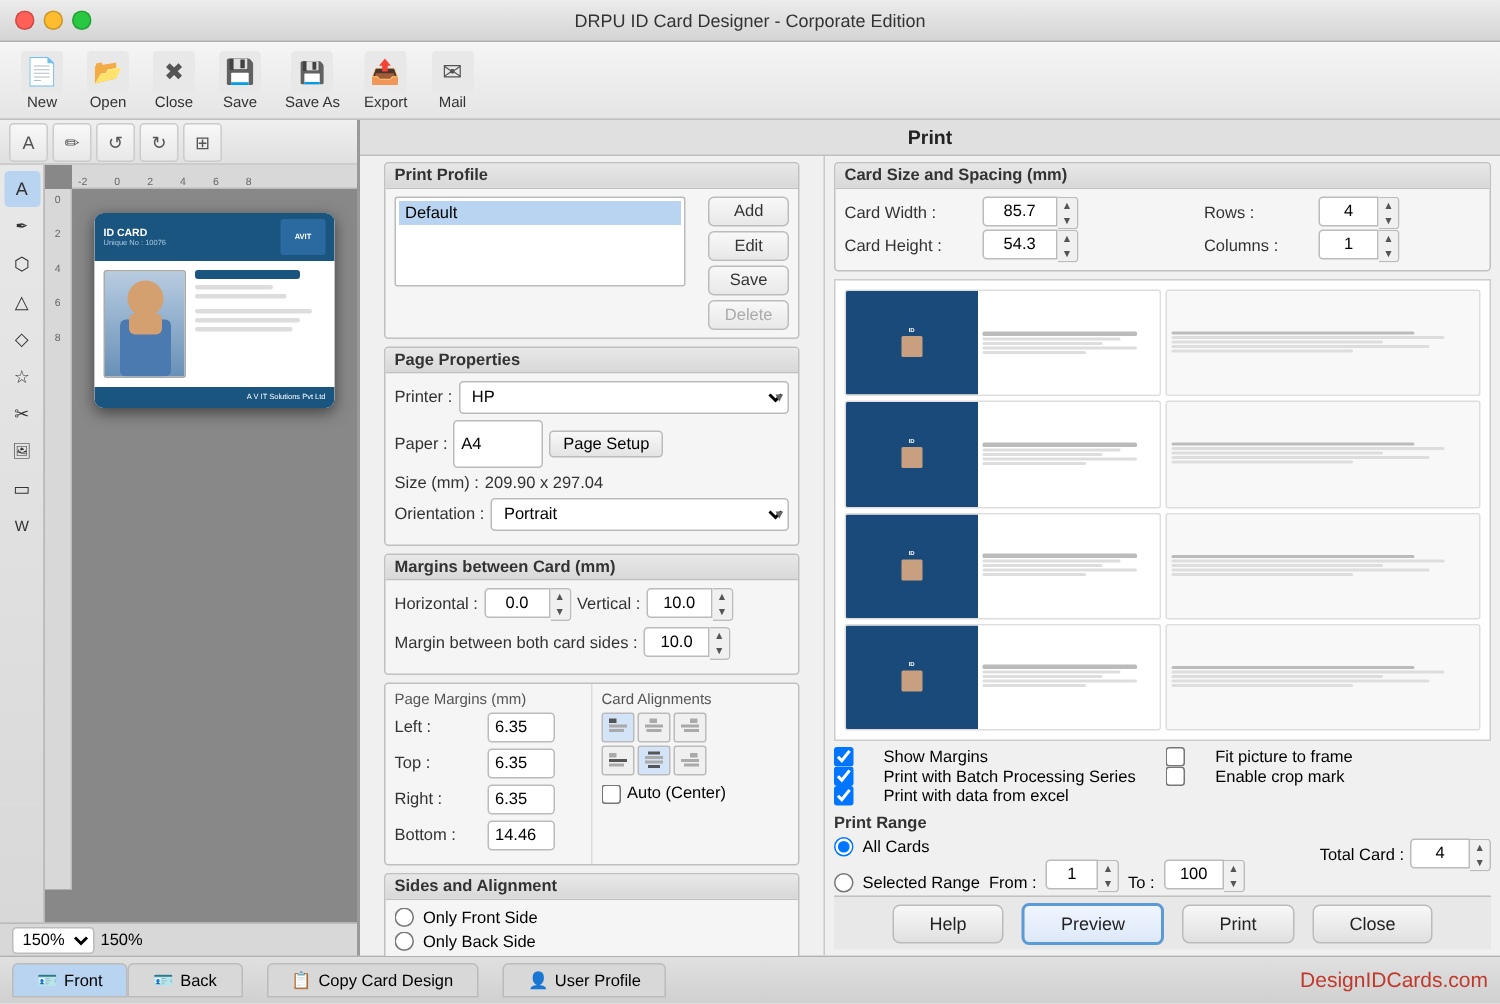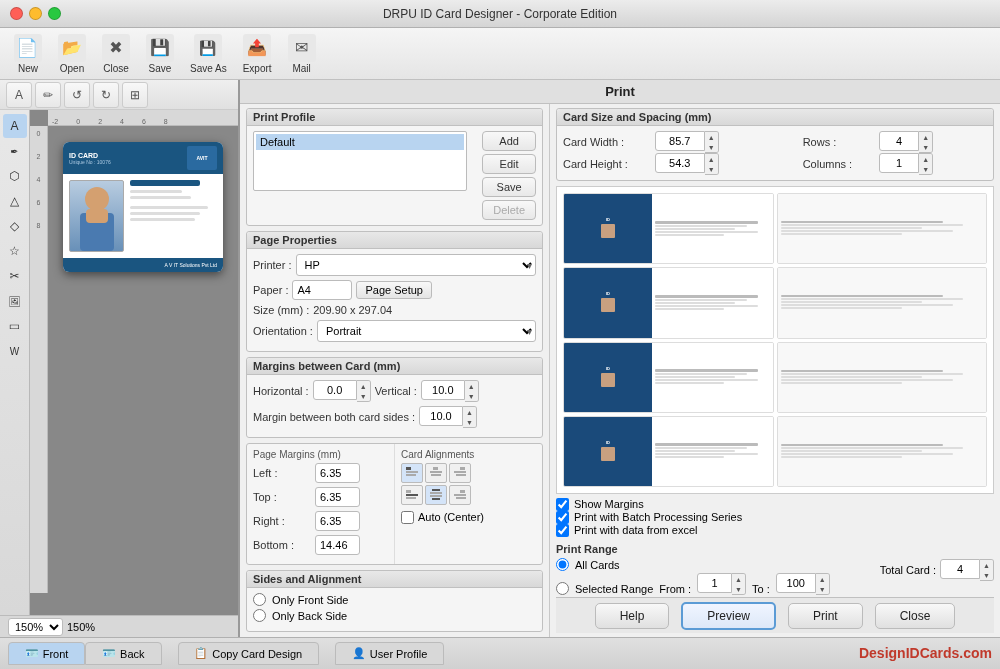--- a/index.html
+++ b/index.html
@@ -181,21 +181,21 @@
       cursor: pointer;
       background: #d8d8d8;
       display: flex;
       align-items: center;
       gap: 4px;
     }
     .status-tab.active { background: #b8d4f0; }
     .status-gap { flex: 1; }
     .design-id-brand {
       font-size: 14px;
-      font-weight: bold;
+      font-weight: normal;
       color: #222;
       font-family: Georgia, serif;
     }
     .design-id-brand span { color: #c0392b; }
     .tool-sidebar {
       width: 30px;
       background: linear-gradient(to bottom, #e8e8e8, #d8d8d8);
       border-right: 1px solid #b8b8b8;
       display: flex;
       flex-direction: column;
@@ -323,21 +323,21 @@
     }
 
     
     .pd-body {
       display: flex;
       flex: 1;
       overflow: hidden;
     }
     .pd-left {
       width: 310px;
-      padding: 4px 6px;
+      padding: 4px 16px;
       border-right: 1px solid #c8c8c8;
       overflow-y: auto;
     }
     .pd-right {
       flex: 1;
       padding: 4px 6px;
       display: flex;
       flex-direction: column;
     }
 
@@ -359,21 +359,21 @@
     }
     .sec-body { padding: 5px 6px; }
 
     .fr { display: flex; align-items: center; gap: 4px; margin-bottom: 4px; }
     .fl { font-size: 11px; color: #333; }
     .finput {
       border: 1px solid #bbb;
       border-radius: 3px;
       padding: 1px 4px;
       font-size: 11px;
-      height: 20px;
+      height: 32px;
       background: white;
     }
     .fselect {
       border: 1px solid #bbb;
       border-radius: 3px;
       padding: 1px 4px;
       font-size: 11px;
       height: 22px;
       background: white;
       flex: 1;
@@ -483,21 +483,21 @@
     .mc-mini-avatar {
       width: 14px;
       height: 14px;
       background: #c8a080;
       border-radius: 1px;
       margin-bottom: 2px;
     }
     .mc-mini-logo { font-size: 4px; color: white; font-weight: bold; margin-bottom: 2px; }
     .mc-line { height: 2px; border-radius: 1px; margin-bottom: 1px; background: #ddd; }
     .mc-line-b { background: #bbb; }
-    .cbr { display: flex; gap: 5px; font-size: 11px; }
+    .cbr { display: flex; align-items: center; gap: 20px; font-size: 11px; }
     .cbr input { width: 13px; height: 13px; }
 
     .pr-sec { margin-top: 4px; }
     .pr-title { font-size: 11px; font-weight: 600; color: #333; margin-bottom: 3px; }
     .pr-row { display: flex; align-items: flex-end; gap: 6px; font-size: 11px; margin-bottom: 2px; }
   </style>
 </head>
 <body>
 
 <div class="title-bar">
@@ -987,20 +987,30 @@
             </div>
             <div class="cbr">
               <input type="checkbox" checked="" style="">
               <span>Print with Batch Processing Series</span>
             </div>
             <div class="cbr">
               <input type="checkbox" checked="" style="">
               <span>Print with data from excel</span>
             </div>
           </div>
+          <div>
+            <div class="cbr">
+              <input type="checkbox" style="">
+              <span>Fit picture to frame</span>
+            </div>
+            <div class="cbr">
+              <input type="checkbox" style="">
+              <span>Enable crop mark</span>
+            </div>
+          </div>
         </div>
 
         <div style="display:flex; justify-content:space-between; align-items:flex-start;">
           <div class="pr-sec">
             <div class="pr-title">Print Range</div>
             <div class="pr-row">
               <input type="radio" name="range" checked="" style="">
               <span>All Cards</span>
             </div>
             <div class="pr-row">

